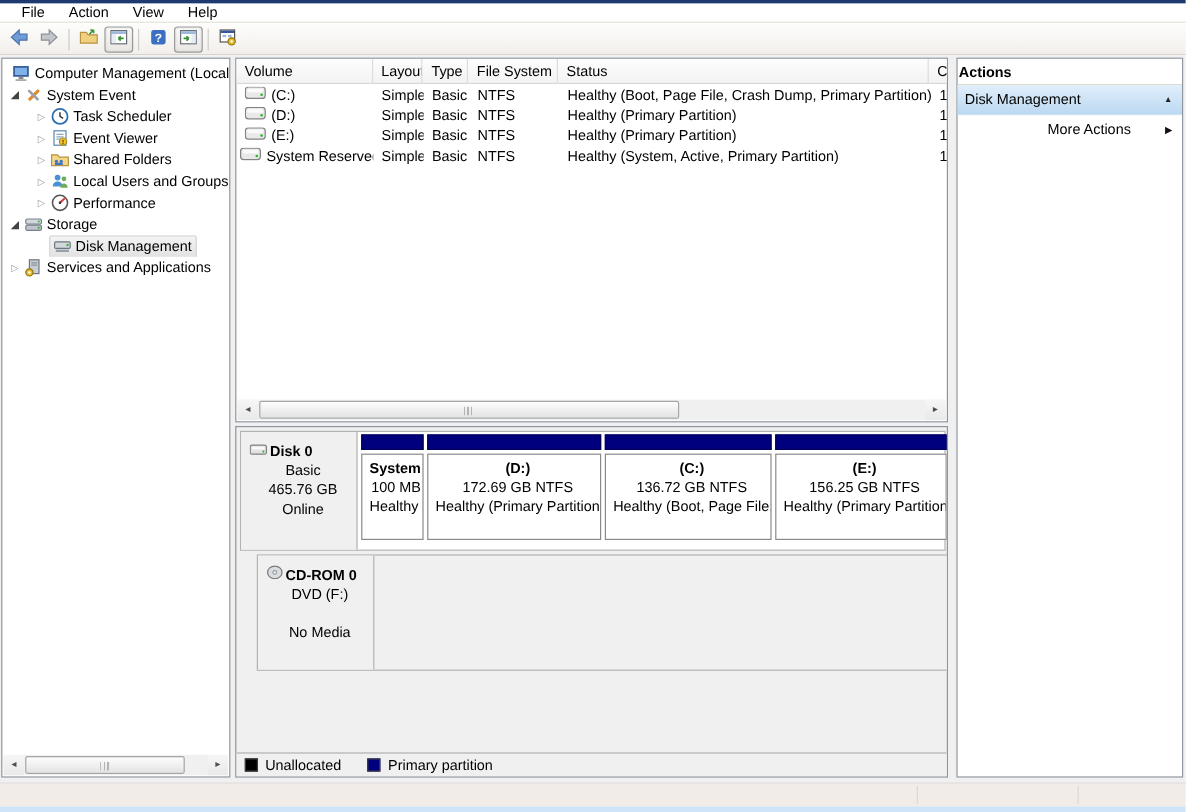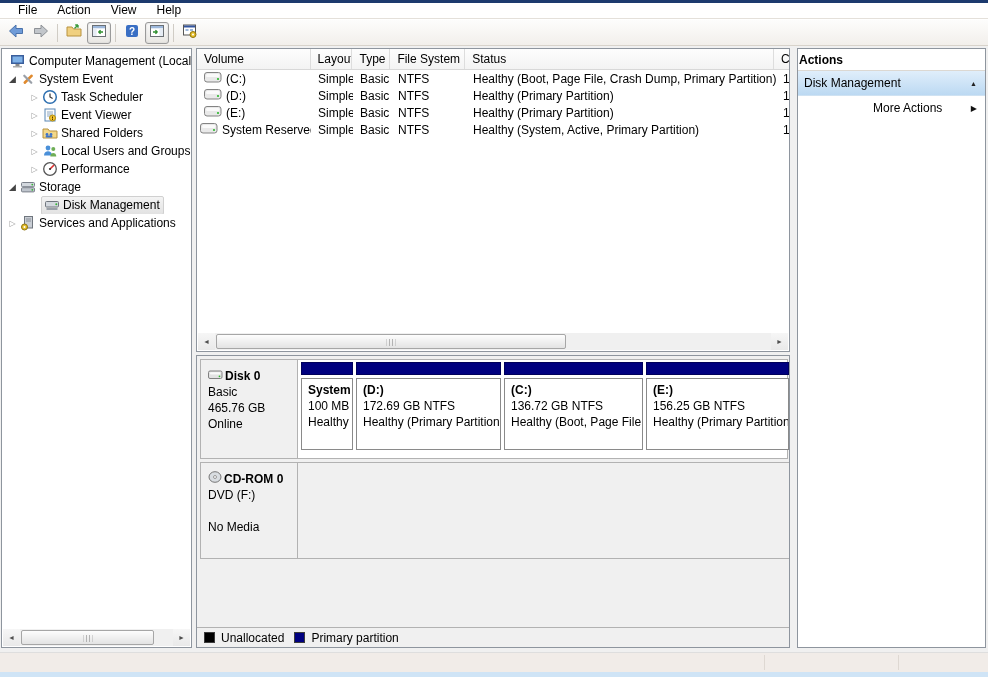--- a/index.html
+++ b/index.html
@@ -51,37 +51,37 @@
   .vol-pane { left:196px; top:2px; width:594px; height:304px; overflow:hidden; }
   .vl-header { display:flex; height:21px; background:linear-gradient(#fdfdfd,#f3f3f3); border-bottom:1px solid #d8d8d8; }
   .vh { border-right:1px solid #ddd; padding:3px 0 0 7px; white-space:nowrap; overflow:hidden; }
   .vl-row { display:flex; height:17px; align-items:center; }
   .vc { padding-left:7px; white-space:nowrap; overflow:hidden; flex-shrink:0; }
   .w-vol { width:114px; } .w-lay { width:42px; } .w-typ { width:38px; } .w-fs { width:75px; } .w-st { width:310px; } .w-cap { width:15px; padding-left:7px; }
   .c-vol { display:flex; align-items:center; gap:4px; }
   .vdrive { flex:0 0 18px; }
 
   
-  .gfx-pane { left:196px; top:309px; width:594px; height:293px; background:#f0f0f0; overflow:hidden; }
+  .gfx-pane { left:196px; top:309px; width:594px; height:293px; background:#f0f0f0; overflow:hidden;text-align:center; }
   .disk-row { position:absolute; left:3px; top:3px; width:588px; height:100px; background:#fff; border:1px solid #b2b2b2; display:flex; }
   .disk-info { width:97px; flex:0 0 97px; background:#f0f0f0; border-right:1px solid #b2b2b2; padding:8px 0 0 7px; line-height:16px; }
   .di-title { display:flex; align-items:center; gap:2px; font-weight:bold; }
   .parts { display:flex; gap:3px; padding:2px 0 0 3px; }
   .part { position:relative; }
   .part-bar { height:13px; border:1px solid #00005a; }
   .part-box { margin-top:3px; height:72px; background:#fff; border:1px solid #8a8a8a; padding:3px 0 0 6px; line-height:16px; white-space:nowrap; overflow:hidden; }
   .p-name { font-weight:bold; }
 
-  .cd-row { position:absolute; left:3px; top:106px; width:649px; height:97px; background:#f0f0f0; border:1px solid #b2b2b2; display:flex; }
+  .cd-row { position:absolute; left:17px; top:106px; width:649px; height:97px; background:#f0f0f0; border:1px solid #b2b2b2; display:flex; }
   .cd-row .disk-info { background:#f0f0f0; }
   .blankline { height:16px; }
 
   .legend { position:absolute; left:0; right:0; bottom:0; height:20px; background:#f0f0f0; border-top:1px solid #b2b2b2; display:flex; align-items:center; padding-left:7px; gap:6px; }
   .sw { width:11px; height:11px; display:inline-block; border:1px solid #3c3c3c; }
-  .legend .lab { margin-right:4px; }
+  .legend .lab { margin-right:16px; }
 
   
   .actions-pane { left:797px; top:2px; width:189px; height:600px; }
   .ap-title { height:22px; font-weight:bold; padding:4px 0 0 1px; border-bottom:1px solid #dcd8d2; }
   .ap-group { height:25px; display:flex; align-items:center; justify-content:space-between; padding:0 8px 0 6px; background:linear-gradient(#e0eefb,#bcd9f2); border-bottom:1px solid #cfe2f2; }
   .ap-more { height:24px; display:flex; align-items:center; justify-content:space-between; padding:0 8px 0 50px;margin-left:25px; }
   .chev-up { font-size:7px; color:#222; }
   .chev-right { font-size:8px; color:#111; }
 
   

